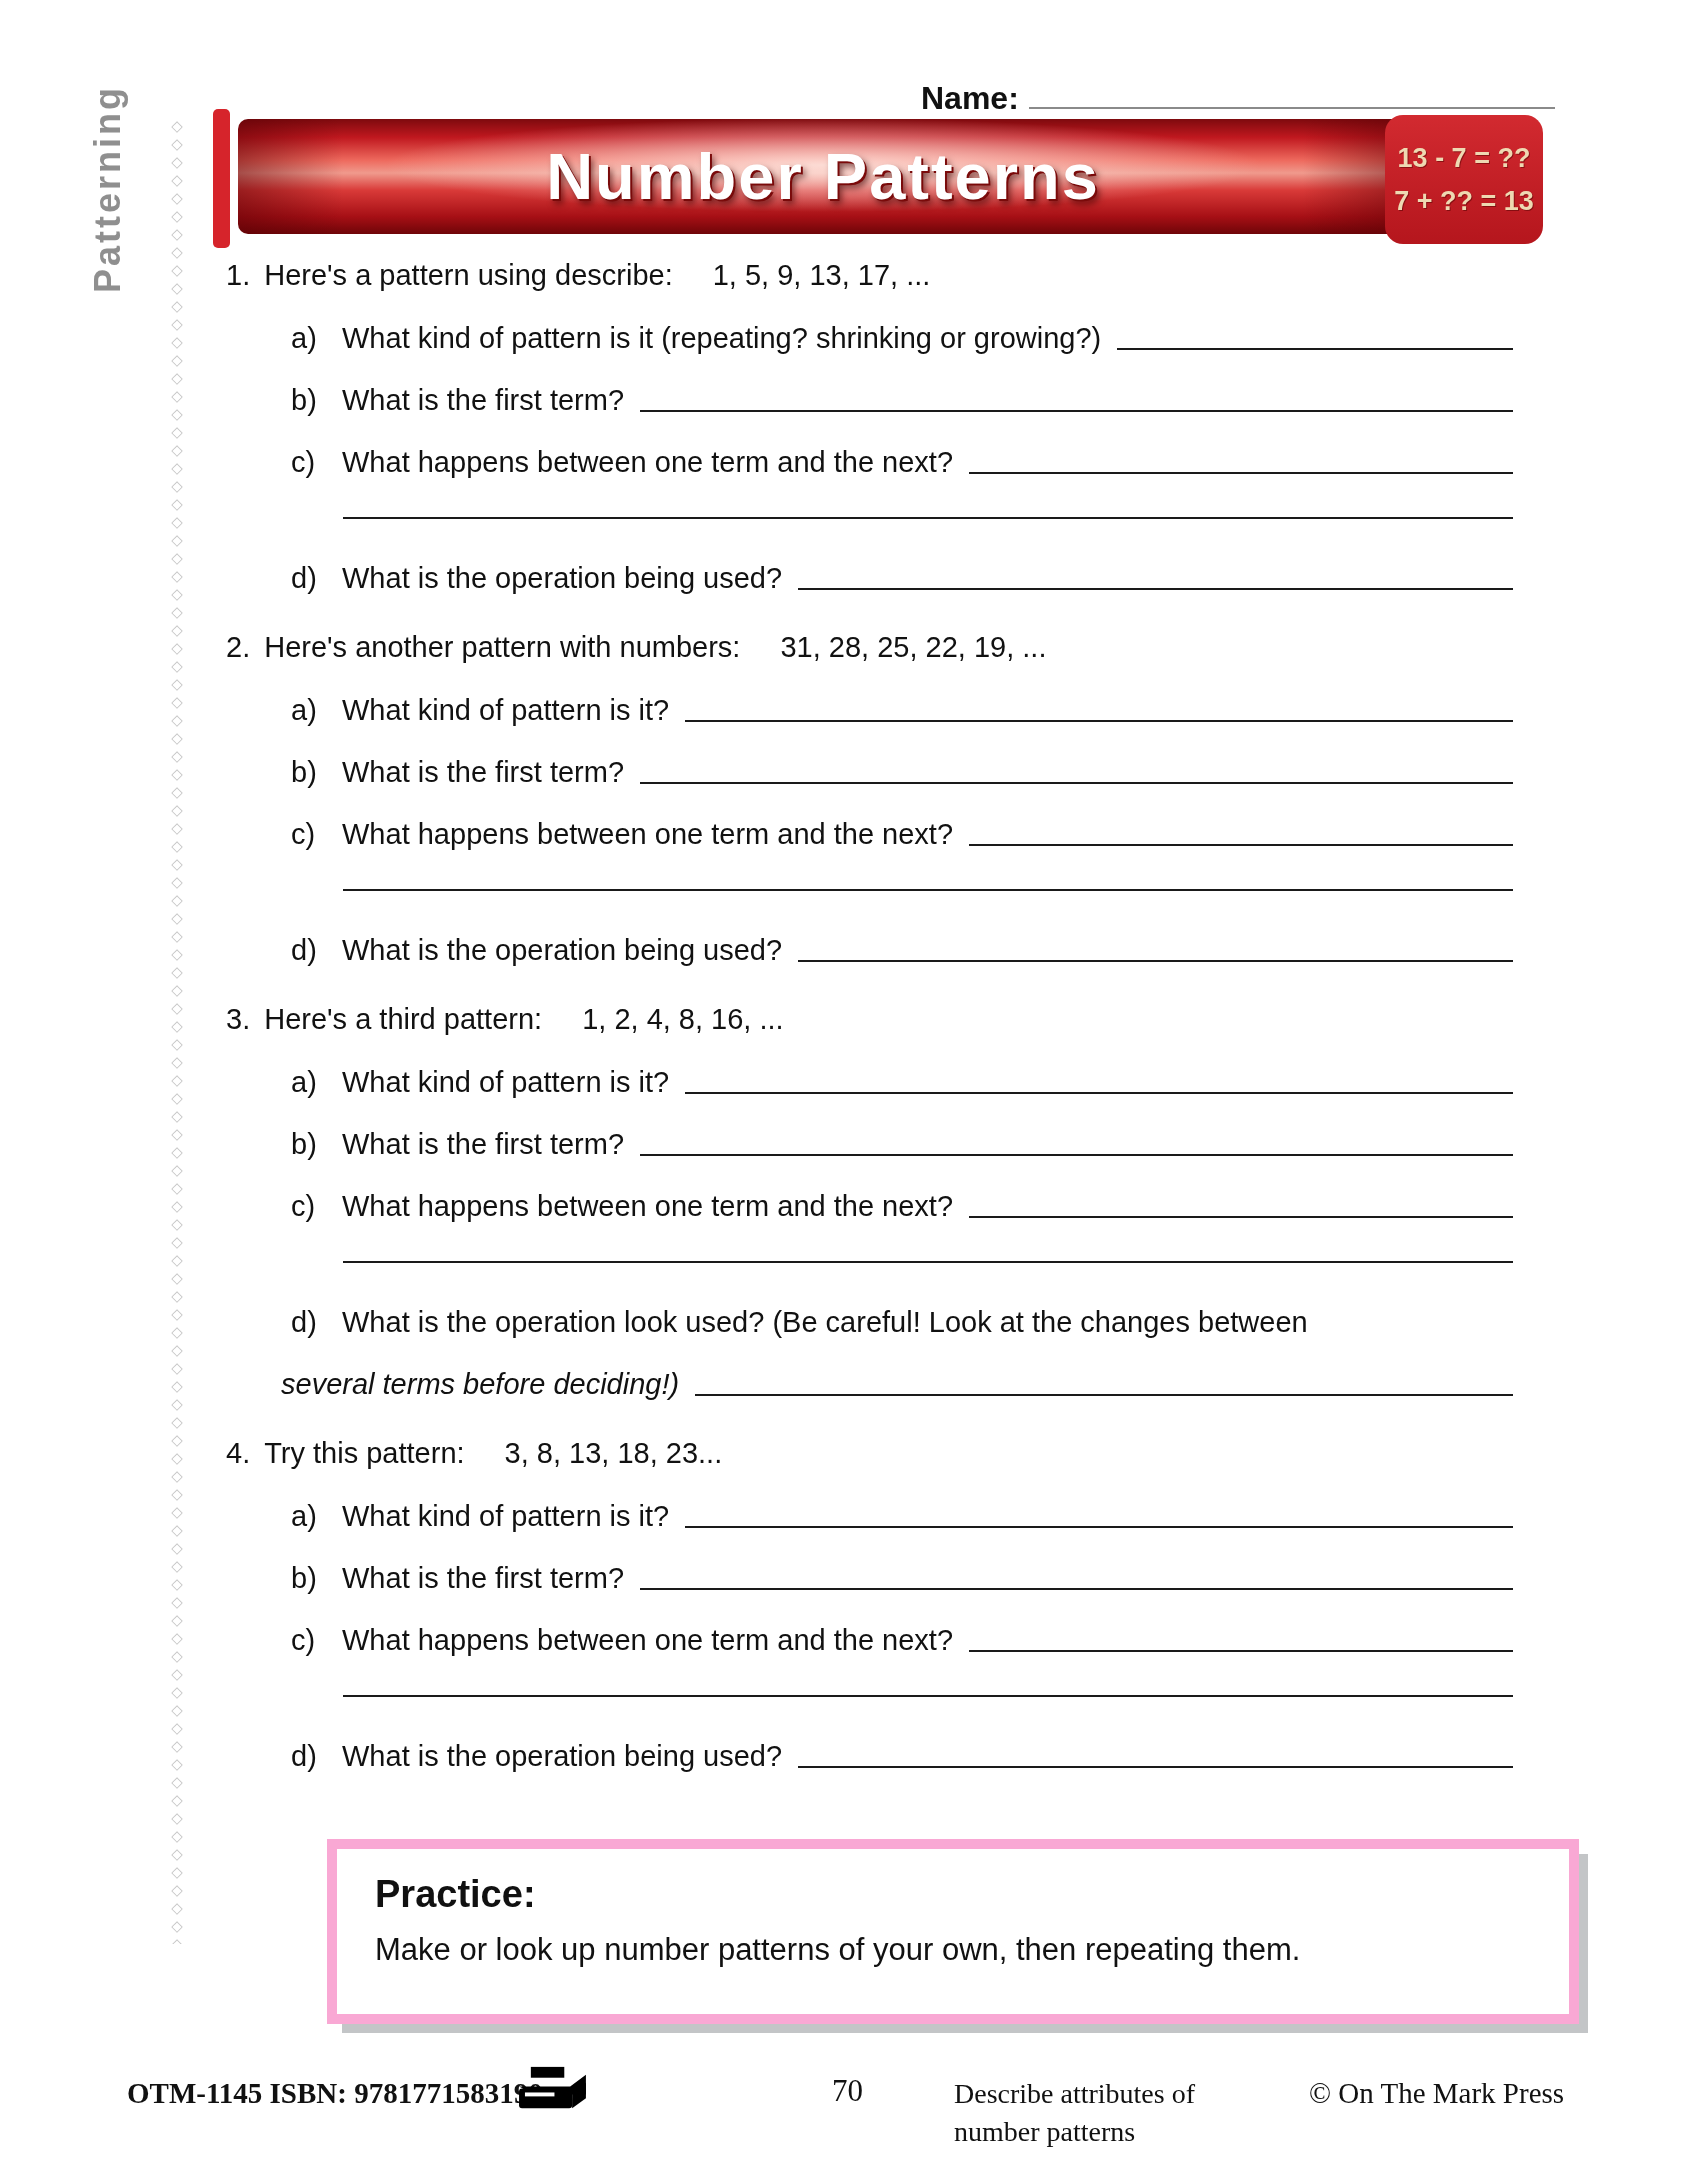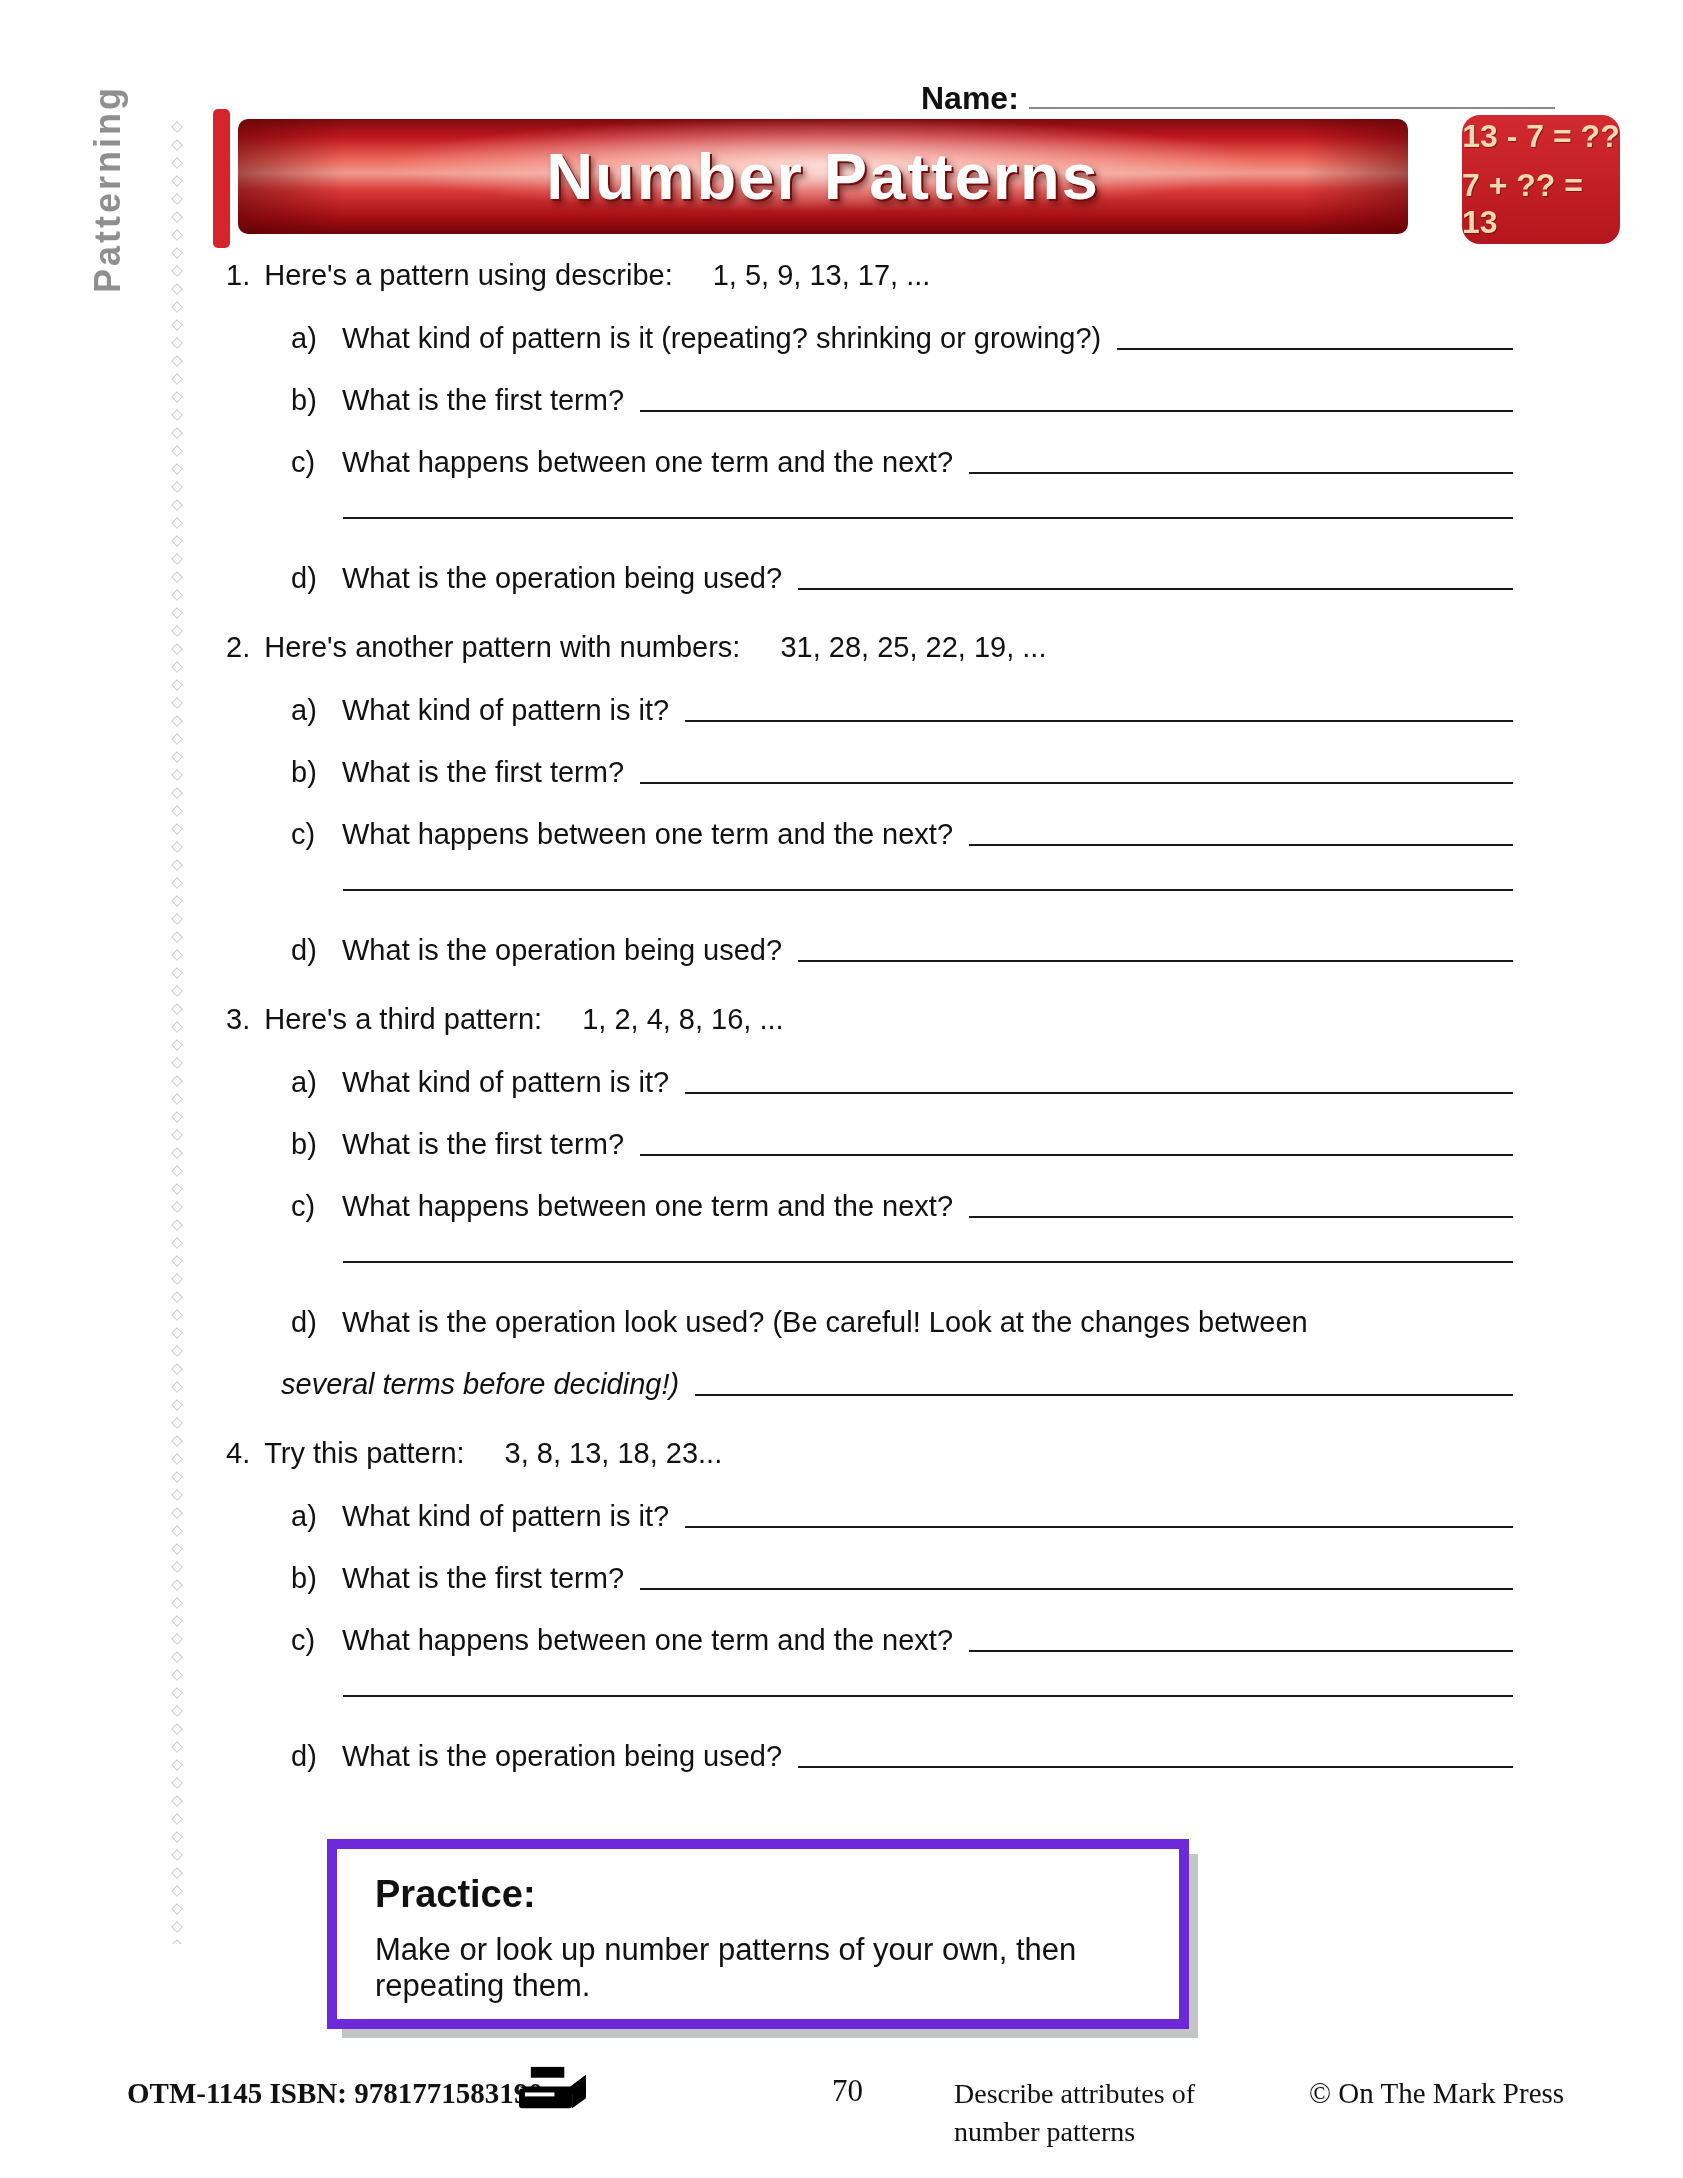--- a/index.html
+++ b/index.html
@@ -47,49 +47,49 @@
       linear-gradient(90deg, rgba(90,0,5,0.50) 0%, rgba(90,0,5,0) 9%, rgba(90,0,5,0) 91%, rgba(90,0,5,0.50) 100%),
       radial-gradient(ellipse 55% 60% at 50% 40%, rgba(255,236,230,0.85) 0%, rgba(255,236,230,0) 68%),
       linear-gradient(180deg, #7e0a0e 0%, #c0181f 16%, #ee6a5e 36%, #f09a8d 47%, #d93a38 62%, #a60f15 85%, #6f0508 100%);
     display:flex; align-items:center; justify-content:center;
   }
   .banner-title {
     font-size:65px; font-weight:bold; letter-spacing:2px; color:#ffffff;
     text-shadow: 2px 2px 0 #7a0a0a, 4px 5px 7px rgba(60,0,0,0.65);
   }
   .corner-box {
-    position:absolute; left:1462px; top:115px; width:158px; height:129px;
+    position:absolute; left:1385px; top:115px; width:158px; height:129px;
     background:linear-gradient(180deg,#d22a30 0%, #b5161d 100%);
     border-radius:18px;
     display:flex; flex-direction:column; align-items:center; justify-content:center;
     gap:12px;
-    color:#eed9b2; font-weight:bold; font-size:32px;
+    color:#eed9b2; font-weight:bold; font-size:27px;
     text-shadow:1px 1px 0 rgba(80,0,0,0.5);
   }
 
   
   .content { position:absolute; left:226px; top:259px; width:1287px; }
   .question { margin-bottom:36px; }
   .q-head { display:flex; align-items:baseline; font-size:29px; height:40px; margin-bottom:16px; }
   .q-num { margin-right:14px; }
   .q-seq { margin-left:40px; }
   .part { display:flex; align-items:flex-end; font-size:29px; height:40px; margin:0 0 22px 65px; }
   .part.second-row { margin-left:55px;font-style:italic; }
   .p-letter { width:51px; flex:none; }
   .p-text { white-space:nowrap; }
   .fill { flex:1 1 auto; border-bottom:2.5px solid #1a1a1a; margin:0 0 5px 16px; min-width:40px; }
   .cont-line { border-bottom:2.5px solid #1a1a1a; margin:38px 0 36px 117px; height:0; }
 
   
   .practice-box {
-    position:absolute; left:327px; top:1839px; width:862px;
-    border:10px solid #6d28d9;
+    position:absolute; left:327px; top:1839px; width:1252px;
+    border:10px solid #f9a8d4;
     box-shadow:12px 12px 0 -3px #c3c5c7;
     background:#fff;
-    padding:24px 38px 15px;
+    padding:24px 38px 46px;
   }
   .practice-title { font-size:38px; font-weight:bold; margin-bottom:16px; }
   .practice-text { font-size:31px; }
 
   
   .footer { position:absolute; left:0; top:2059px; width:1683px; height:99px; font-family:"Liberation Serif", serif; }
   .footer-code { position:absolute; left:127px; top:18px; font-size:29px; font-weight:bold; }
   .printer-icon { position:absolute; left:511px; top:2px; }
   .footer-page { position:absolute; left:832px; top:14px; font-size:31px; }
   .footer-desc { position:absolute; left:954px; top:16px; font-size:28px; line-height:1.35; }

